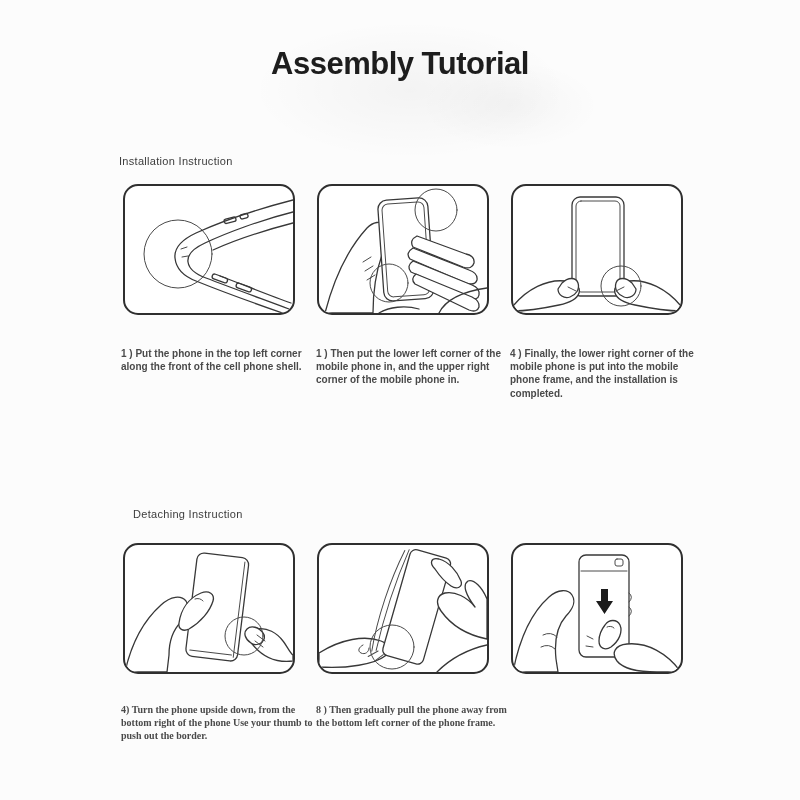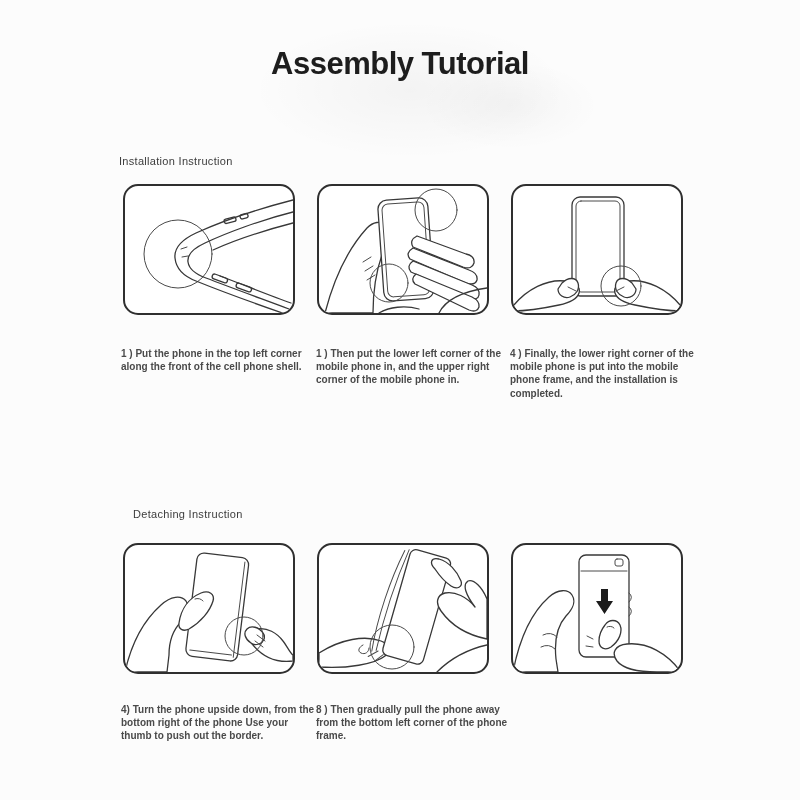--- a/index.html
+++ b/index.html
@@ -19,21 +19,21 @@
   .h-install{left:119px;top:155px;}
   .h-detach{left:119px;top:508px;margin-left:14px;}
 
   .panel{position:absolute;width:172px;height:131px;border:2px solid #2f2f2f;
          border-radius:15px;background:#ffffff;box-sizing:border-box;overflow:hidden;}
   .r1{top:184px;} .r2{top:543px;}
   .c1{left:123px;} .c2{left:317px;} .c3{left:511px;}
 
   .caption{position:absolute;width:196px;font-size:10px;line-height:1.32;
            font-weight:bold;color:#4a4a4a;}
-  .cap-r1{top:347px;} .cap-r2{top:703px;}
+  .cap-r1{top:347px;} .cap-r2{top:703px;font-family:Liberation Serif, serif;}
   .capc1{left:121px;} .capc2{left:316px;} .capc3{left:510px;}
 
   svg{display:block;width:168px;height:127px;}
   svg path,svg rect,svg circle,svg line{stroke:#383838;fill:none;stroke-width:1.3;
       stroke-linecap:round;stroke-linejoin:round;}
   svg .fillw{fill:#ffffff;}
   svg .thin{stroke-width:1;stroke:#4a4a4a;}
   svg .dark{fill:#1c1c1c;stroke:none;}
 </style>
 </head>

